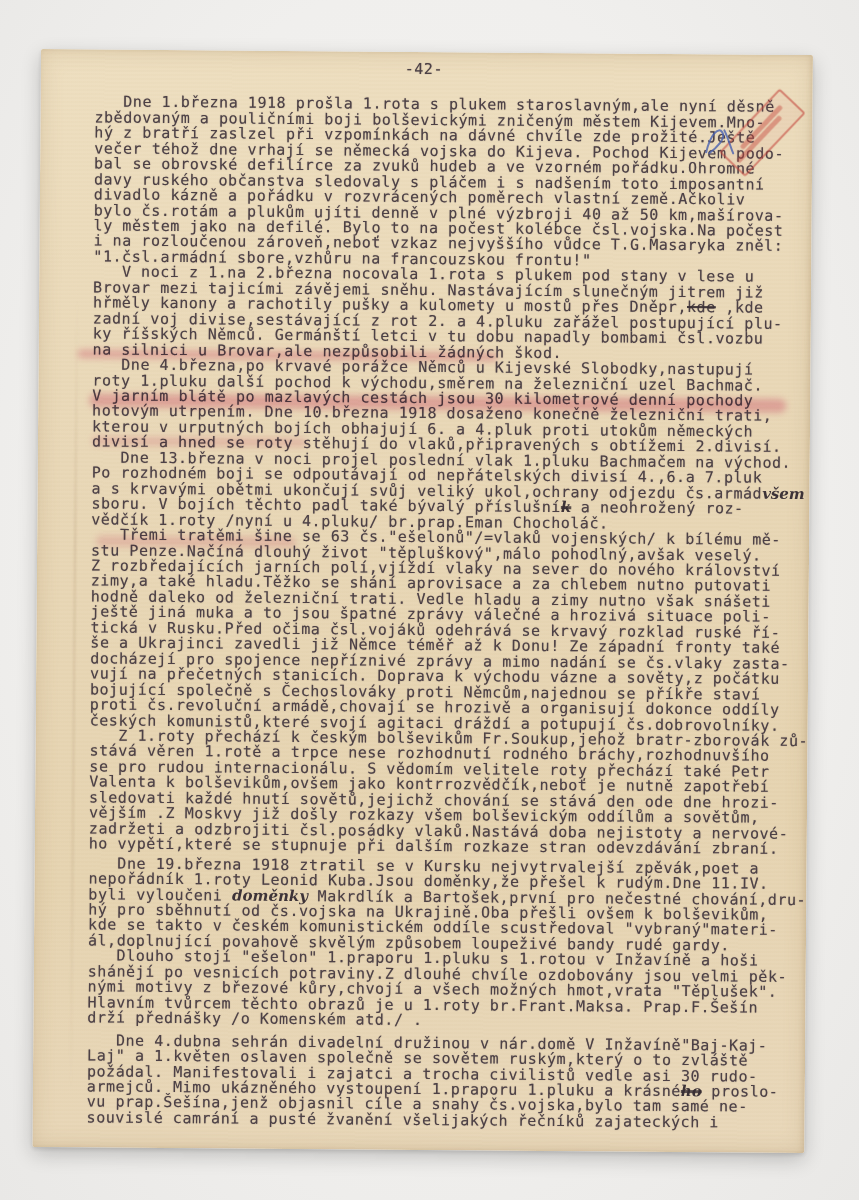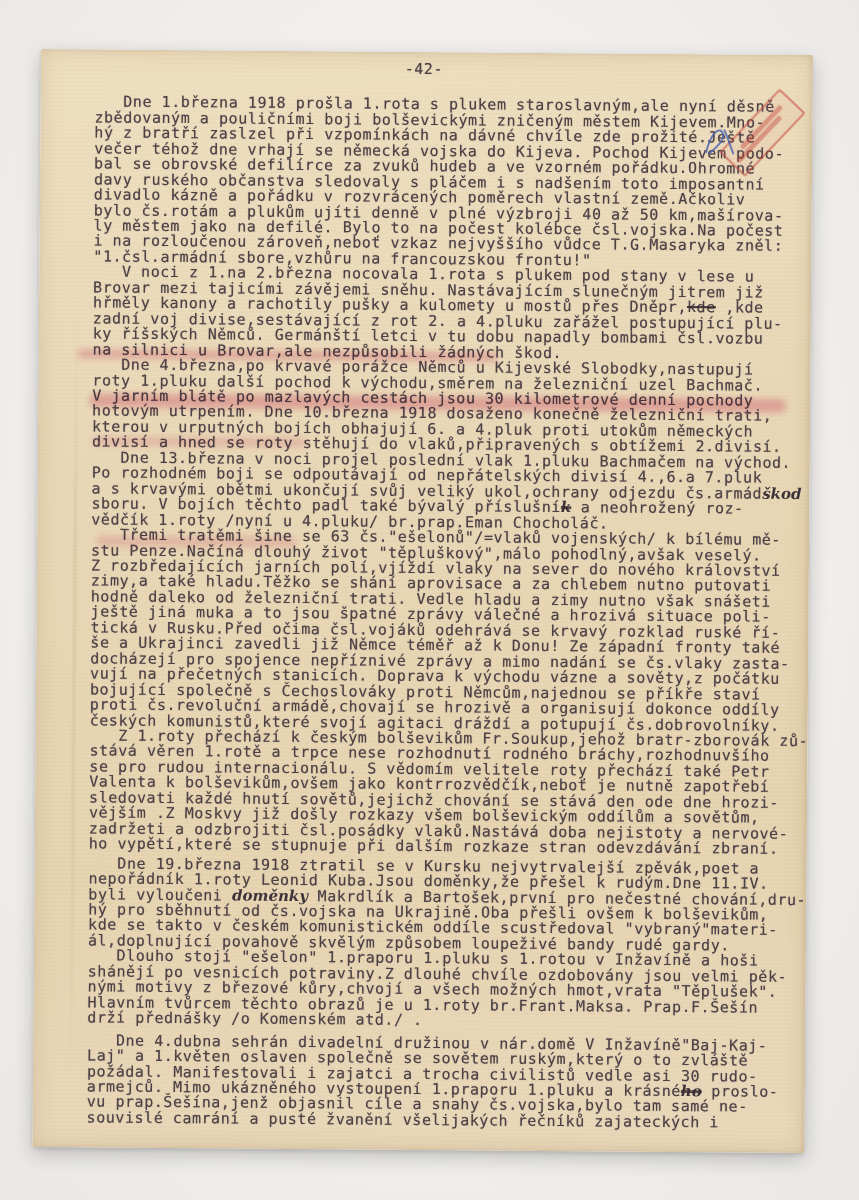--- a/index.html
+++ b/index.html
@@ -115,21 +115,21 @@
 </p>
       <p class="para"><span>   Dne 4.března,po krvavé porážce Němců u Kijevské Slobodky,nastupují</span>
 <span>roty 1.pluku další pochod k východu,směrem na železniční uzel Bachmač.</span>
 <span>V jarním blátě po mazlavých cestách jsou 30 kilometrové denní pochody</span>
 <span>hotovým utrpením. Dne 10.března 1918 dosaženo konečně železniční trati,</span>
 <span>kterou v urputných bojích obhajují 6. a 4.pluk proti utokům německých</span>
 <span>divisí a hned se roty stěhují do vlaků,připravených s obtížemi 2.divisí.</span>
 </p>
       <p class="para"><span>   Dne 13.března v noci projel poslední vlak 1.pluku Bachmačem na východ.</span>
 <span>Po rozhodném boji se odpoutávají od nepřátelských divisí 4.,6.a 7.pluk</span>
-<span>a s krvavými obětmi ukončují svůj veliký ukol,ochrany odjezdu čs.armád</span><span class="hw">škod</span>
+<span>a s krvavými obětmi ukončují svůj veliký ukol,ochrany odjezdu čs.armád</span><span class="hw">všem</span>
 <span>sboru. V bojích těchto padl také bývalý příslušní</span><span class="hw scribbled">k</span><span> a neohrožený roz-</span>
 <span>vědčík 1.roty /nyní u 4.pluku/ br.prap.Eman Chocholáč.</span>
 </p>
       <p class="para"><span>   Třemi tratěmi šine se 63 čs."ešelonů"/=vlaků vojenských/ k bílému mě-</span>
 <span>stu Penze.Načíná dlouhý život "těpluškový",málo pohodlný,avšak veselý.</span>
 <span>Z rozbředajících jarních polí,vjíždí vlaky na sever do nového království</span>
 <span>zimy,a také hladu.Těžko se shání aprovisace a za chlebem nutno putovati</span>
 <span>hodně daleko od železniční trati. Vedle hladu a zimy nutno však snášeti</span>
 <span>ještě jiná muka a to jsou špatné zprávy válečné a hrozivá situace poli-</span>
 <span>tická v Rusku.Před očima čsl.vojáků odehrává se krvavý rozklad ruské ří-</span>

